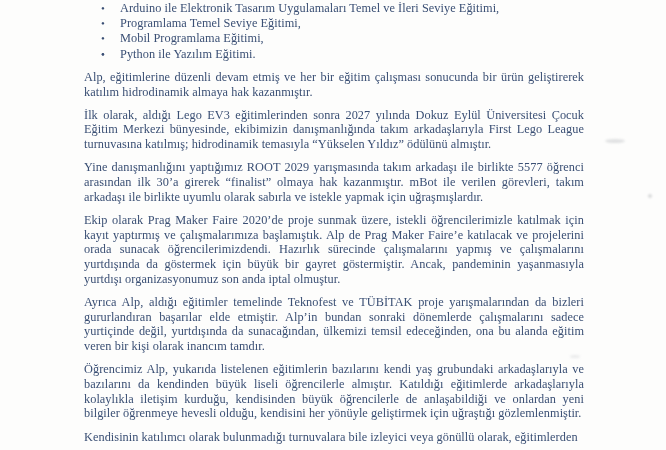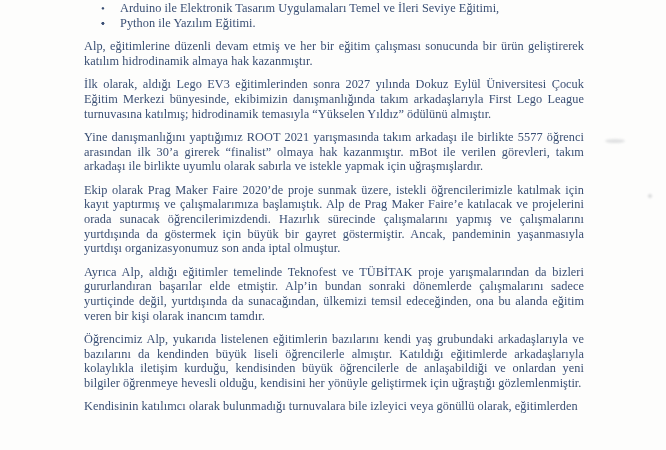--- a/index.html
+++ b/index.html
@@ -63,36 +63,38 @@
 <div class="page">
   <div class="content">
 
     <ul class="training-list">
       <li>
         <span class="bullet">•</span>
         <span>Arduino ile Elektronik Tasarım Uygulamaları Temel ve İleri Seviye Eğitimi,</span>
       </li>
       <li>
         <span class="bullet">•</span>
+        <span>Programlama Temel Seviye Eğitimi,</span>
       </li>
       <li>
         <span class="bullet">•</span>
+        <span>Mobil Programlama Eğitimi,</span>
       </li>
       <li>
         <span class="bullet">•</span>
       </li>
       <li>
         <span class="bullet">•</span>
         <span>Python ile Yazılım Eğitimi.</span>
       </li>
     </ul>
 
     <p class="para">Alp, eğitimlerine düzenli devam etmiş ve her bir eğitim çalışması sonucunda bir ürün geliştirerek katılım hidrodinamik almaya hak kazanmıştır.</p>
     <p class="para">İlk olarak, aldığı Lego EV3 eğitimlerinden sonra 2027 yılında Dokuz Eylül Üniversitesi Çocuk Eğitim Merkezi bünyesinde, ekibimizin danışmanlığında takım arkadaşlarıyla First Lego League turnuvasına katılmış; hidrodinamik temasıyla “Yükselen Yıldız” ödülünü almıştır.</p>
-    <p class="para">Yine danışmanlığını yaptığımız ROOT 2021 yarışmasında takım arkadaşı ile birlikte 5577 öğrenci arasından ilk 30’a girerek “finalist” olmaya hak kazanmıştır. mBot ile verilen görevleri, takım arkadaşı ile birlikte uyumlu olarak sabırla ve istekle yapmak için uğraşmışlardır.</p>
+    <p class="para">Yine danışmanlığını yaptığımız ROOT 2029 yarışmasında takım arkadaşı ile birlikte 5577 öğrenci arasından ilk 30’a girerek “finalist” olmaya hak kazanmıştır. mBot ile verilen görevleri, takım arkadaşı ile birlikte uyumlu olarak sabırla ve istekle yapmak için uğraşmışlardır.</p>
     <p class="para">Ekip olarak Prag Maker Faire 2020’de proje sunmak üzere, istekli öğrencilerimizle katılmak için kayıt yaptırmış ve çalışmalarımıza başlamıştık. Alp de Prag Maker Faire’e katılacak ve projelerini orada sunacak öğrencilerimizdendi. Hazırlık sürecinde çalışmalarını yapmış ve çalışmalarını yurtdışında da göstermek için büyük bir gayret göstermiştir. Ancak, pandeminin yaşanmasıyla yurtdışı organizasyonumuz son anda iptal olmuştur.</p>
     <p class="para">Ayrıca Alp, aldığı eğitimler temelinde Teknofest ve TÜBİTAK proje yarışmalarından da bizleri gururlandıran başarılar elde etmiştir. Alp’in bundan sonraki dönemlerde çalışmalarını sadece yurtiçinde değil, yurtdışında da sunacağından, ülkemizi temsil edeceğinden, ona bu alanda eğitim veren bir kişi olarak inancım tamdır.</p>
     <p class="para">Öğrencimiz Alp, yukarıda listelenen eğitimlerin bazılarını kendi yaş grubundaki arkadaşlarıyla ve bazılarını da kendinden büyük liseli öğrencilerle almıştır. Katıldığı eğitimlerde arkadaşlarıyla kolaylıkla iletişim kurduğu, kendisinden büyük öğrencilerle de anlaşabildiği ve onlardan yeni bilgiler öğrenmeye hevesli olduğu, kendisini her yönüyle geliştirmek için uğraştığı gözlemlenmiştir.</p>
     <p class="para">Kendisinin katılımcı olarak bulunmadığı turnuvalara bile izleyici veya gönüllü olarak, eğitimlerden</p>
 
   </div>
 
   <div class="speck speck-1"></div>
   <div class="speck speck-2"></div>
   <div class="speck speck-3"></div>

